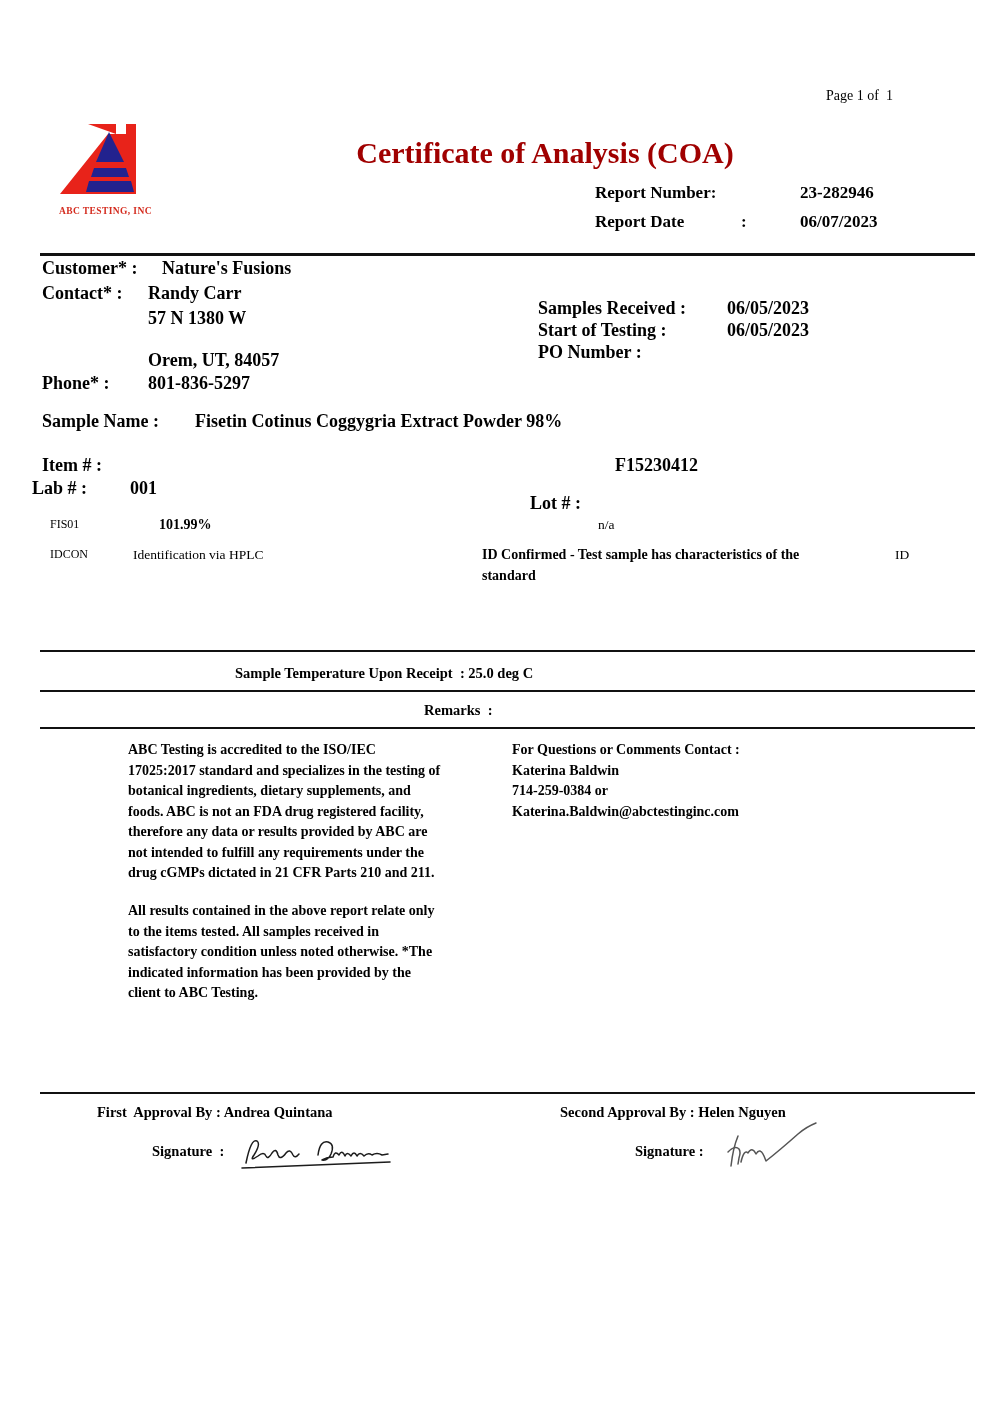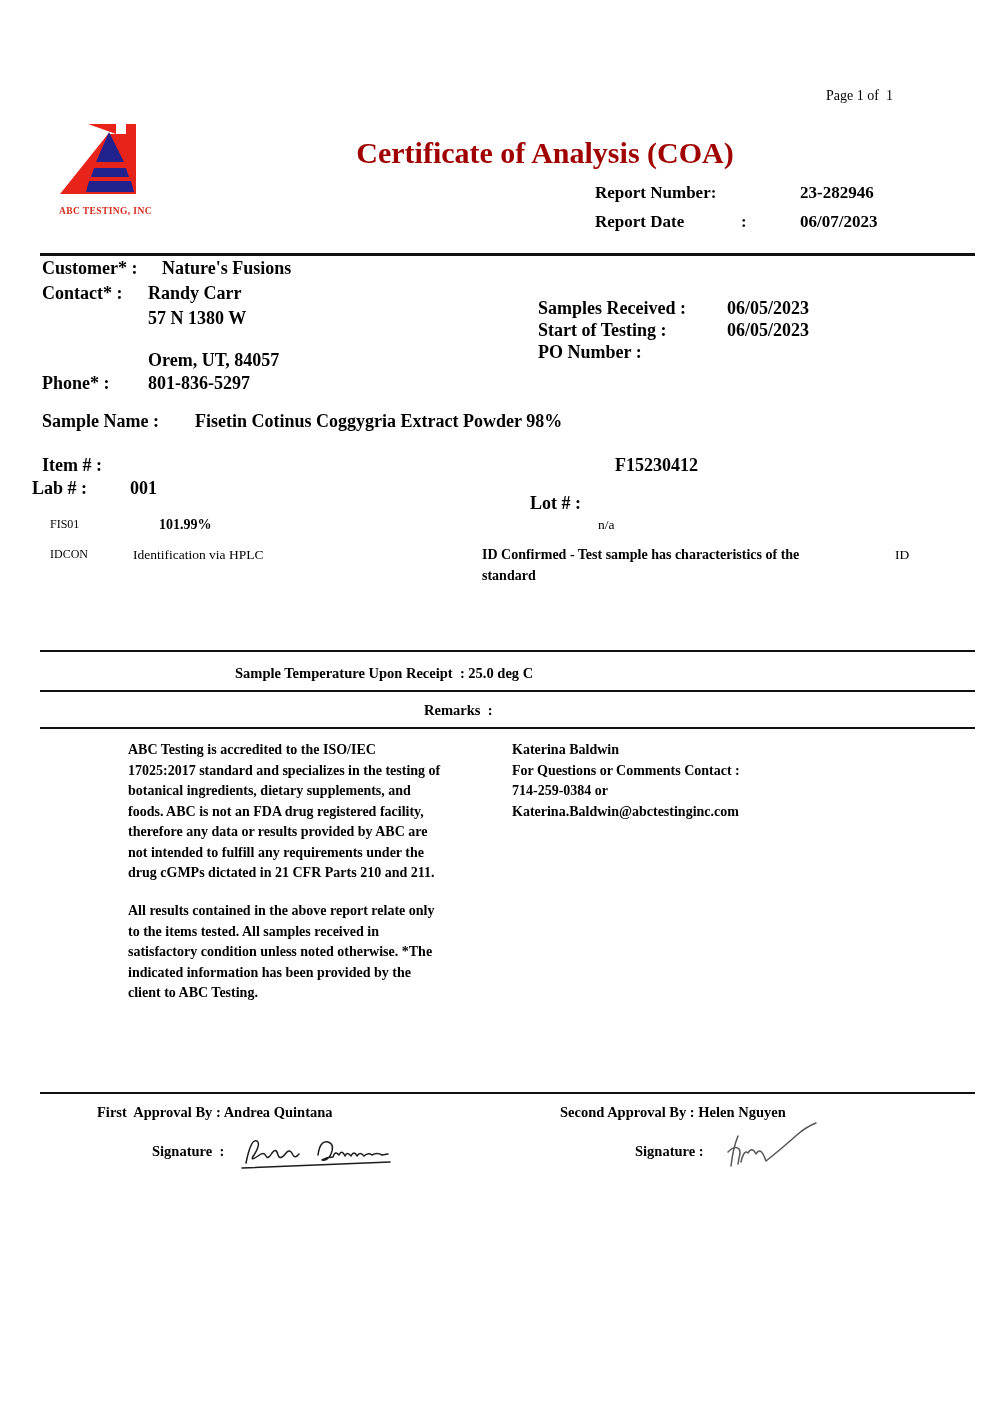--- a/index.html
+++ b/index.html
@@ -127,22 +127,22 @@
 therefore any data or results provided by ABC are
 not intended to fulfill any requirements under the
 drug cGMPs dictated in 21 CFR Parts 210 and 211.</div>
   <div class="abs notes preline" style="left:128px; top:901px; width:390px;">All results contained in the above report relate only
 to the items tested. All samples received in
 satisfactory condition unless noted otherwise. *The
 indicated information has been provided by the
 client to ABC Testing.</div>
 
   <div class="abs notes" style="left:512px; top:740px; width:420px;">
+    <div>For Questions or Comments Contact :</div>
     <div>Katerina Baldwin</div>
-    <div>For Questions or Comments Contact :</div>
     <div>714-259-0384 or</div>
     <div>Katerina.Baldwin@abctestinginc.com</div>
   </div>
 
   <div class="abs rule" style="left:40px; top:1092px; width:935px; height:2px;"></div>
 
   <div class="abs" style="left:97px; top:1104px; font-size:14.5px; font-weight:bold;">
     <span class="pre">First  Approval By :</span>
     <span>Andrea Quintana</span>
   </div>

